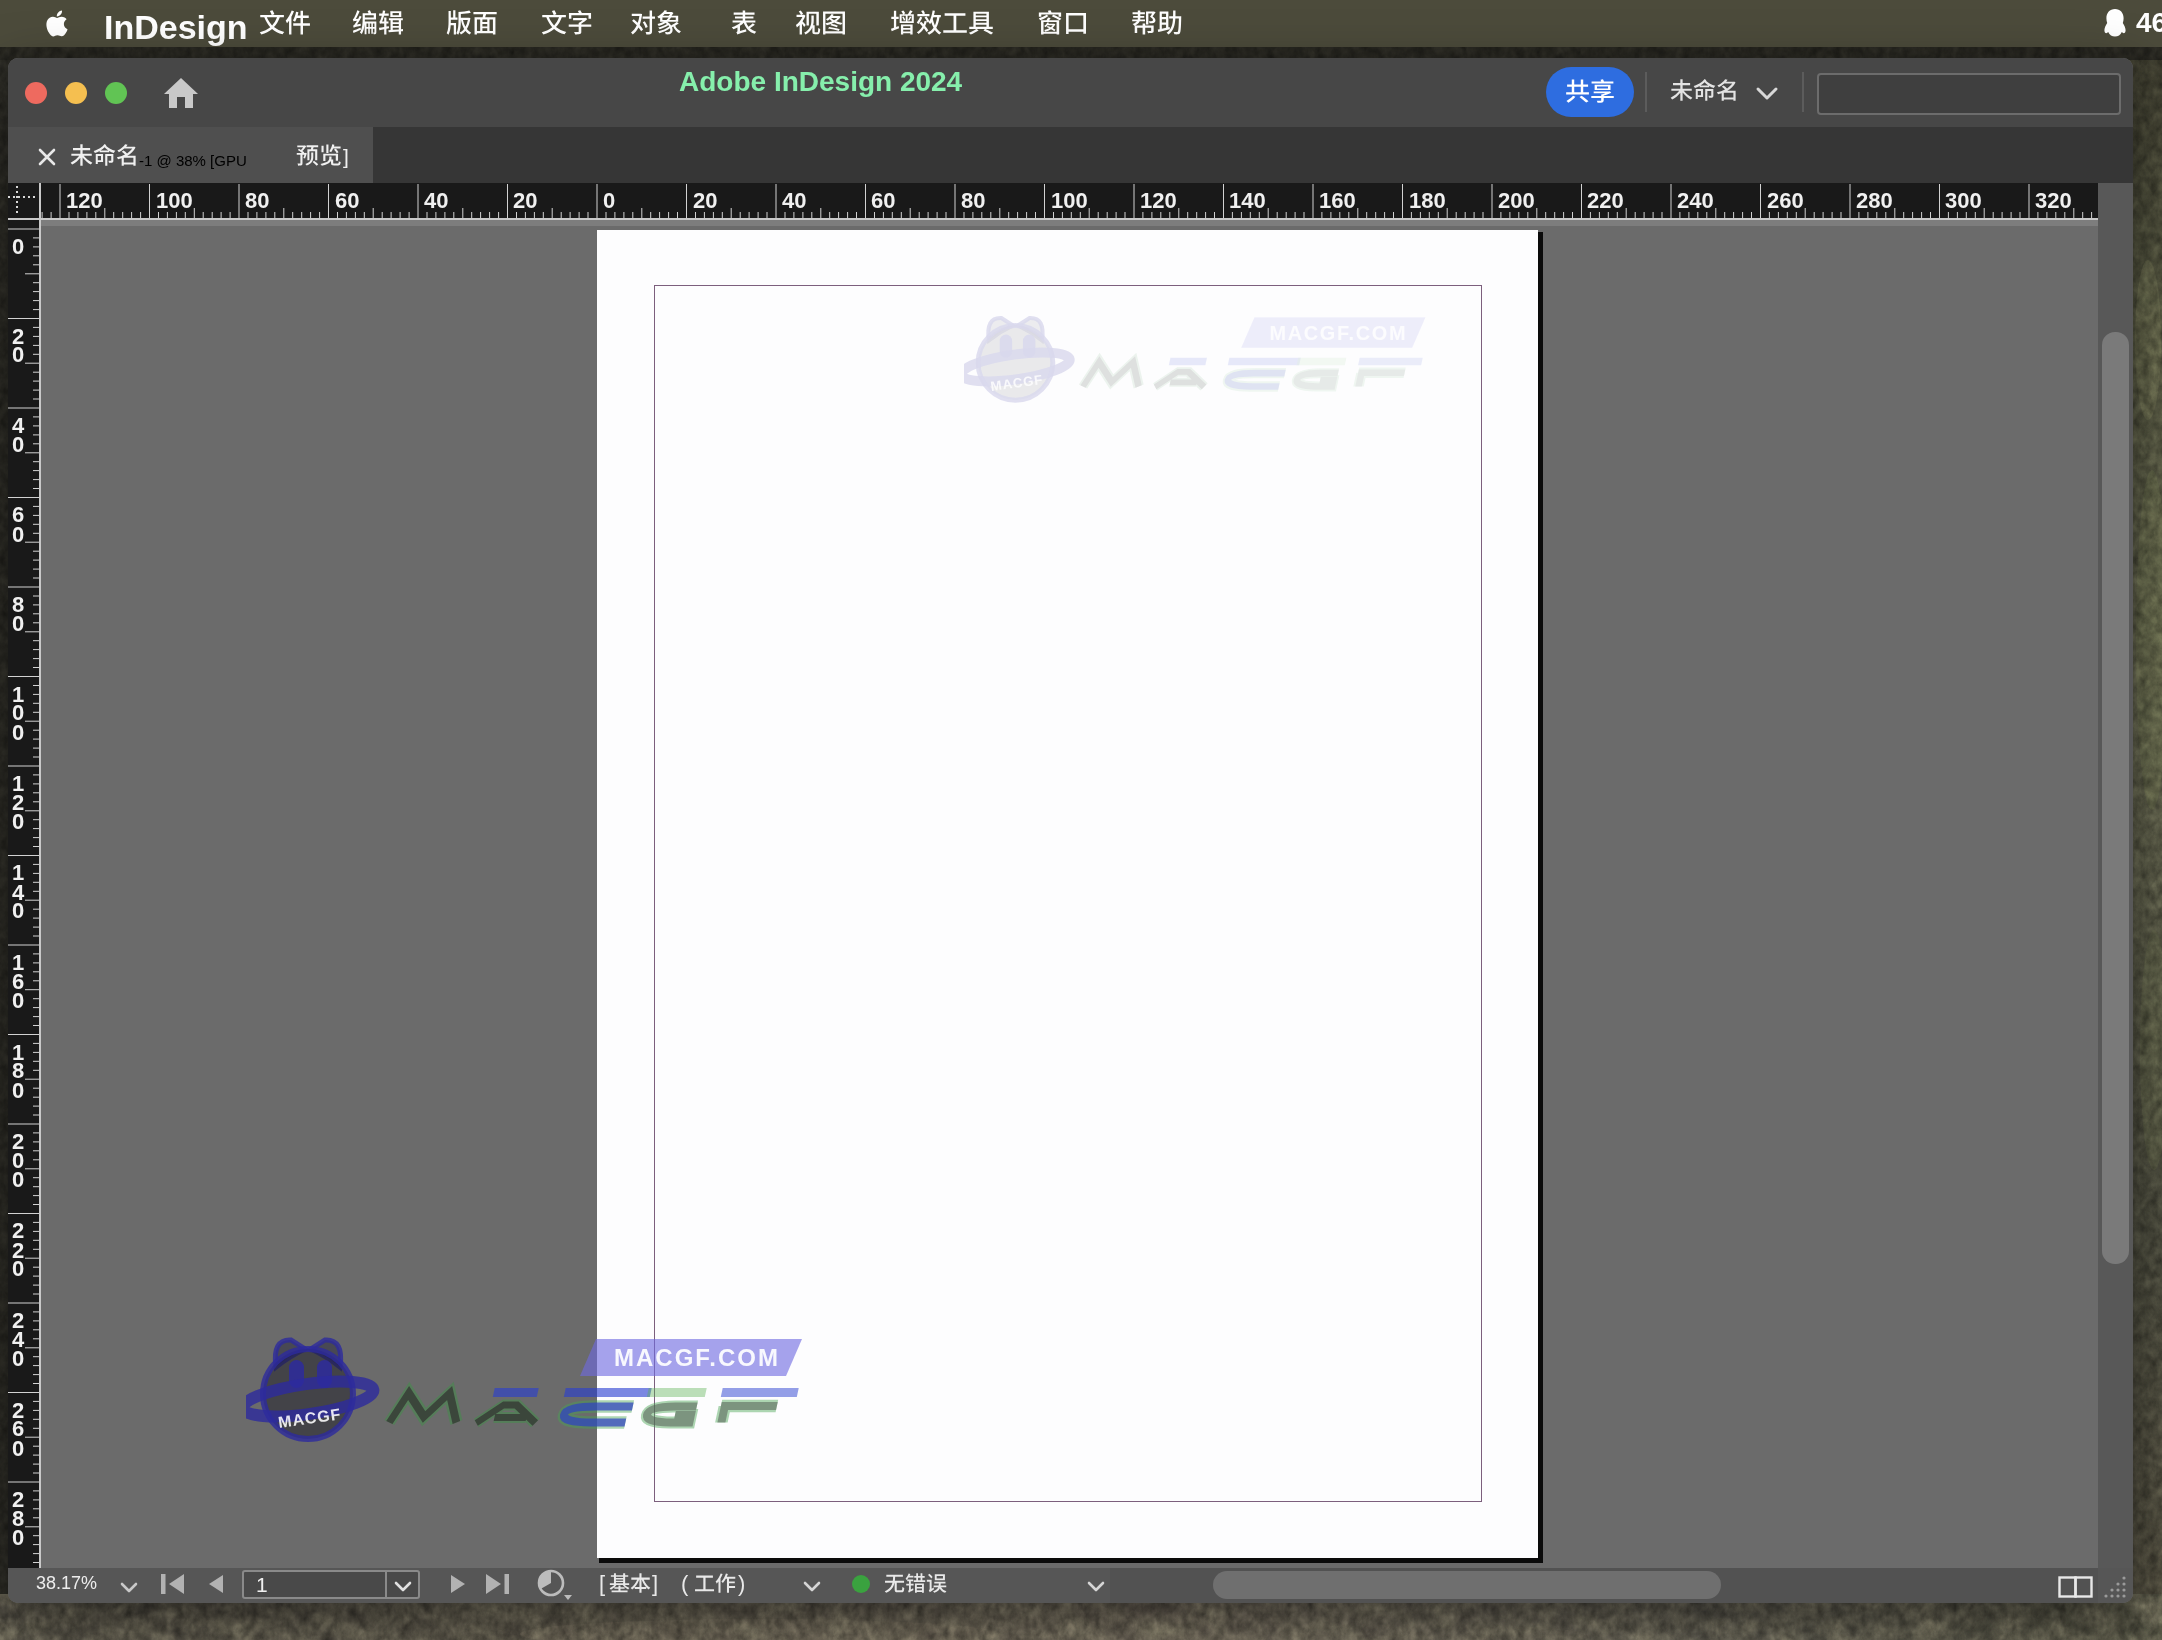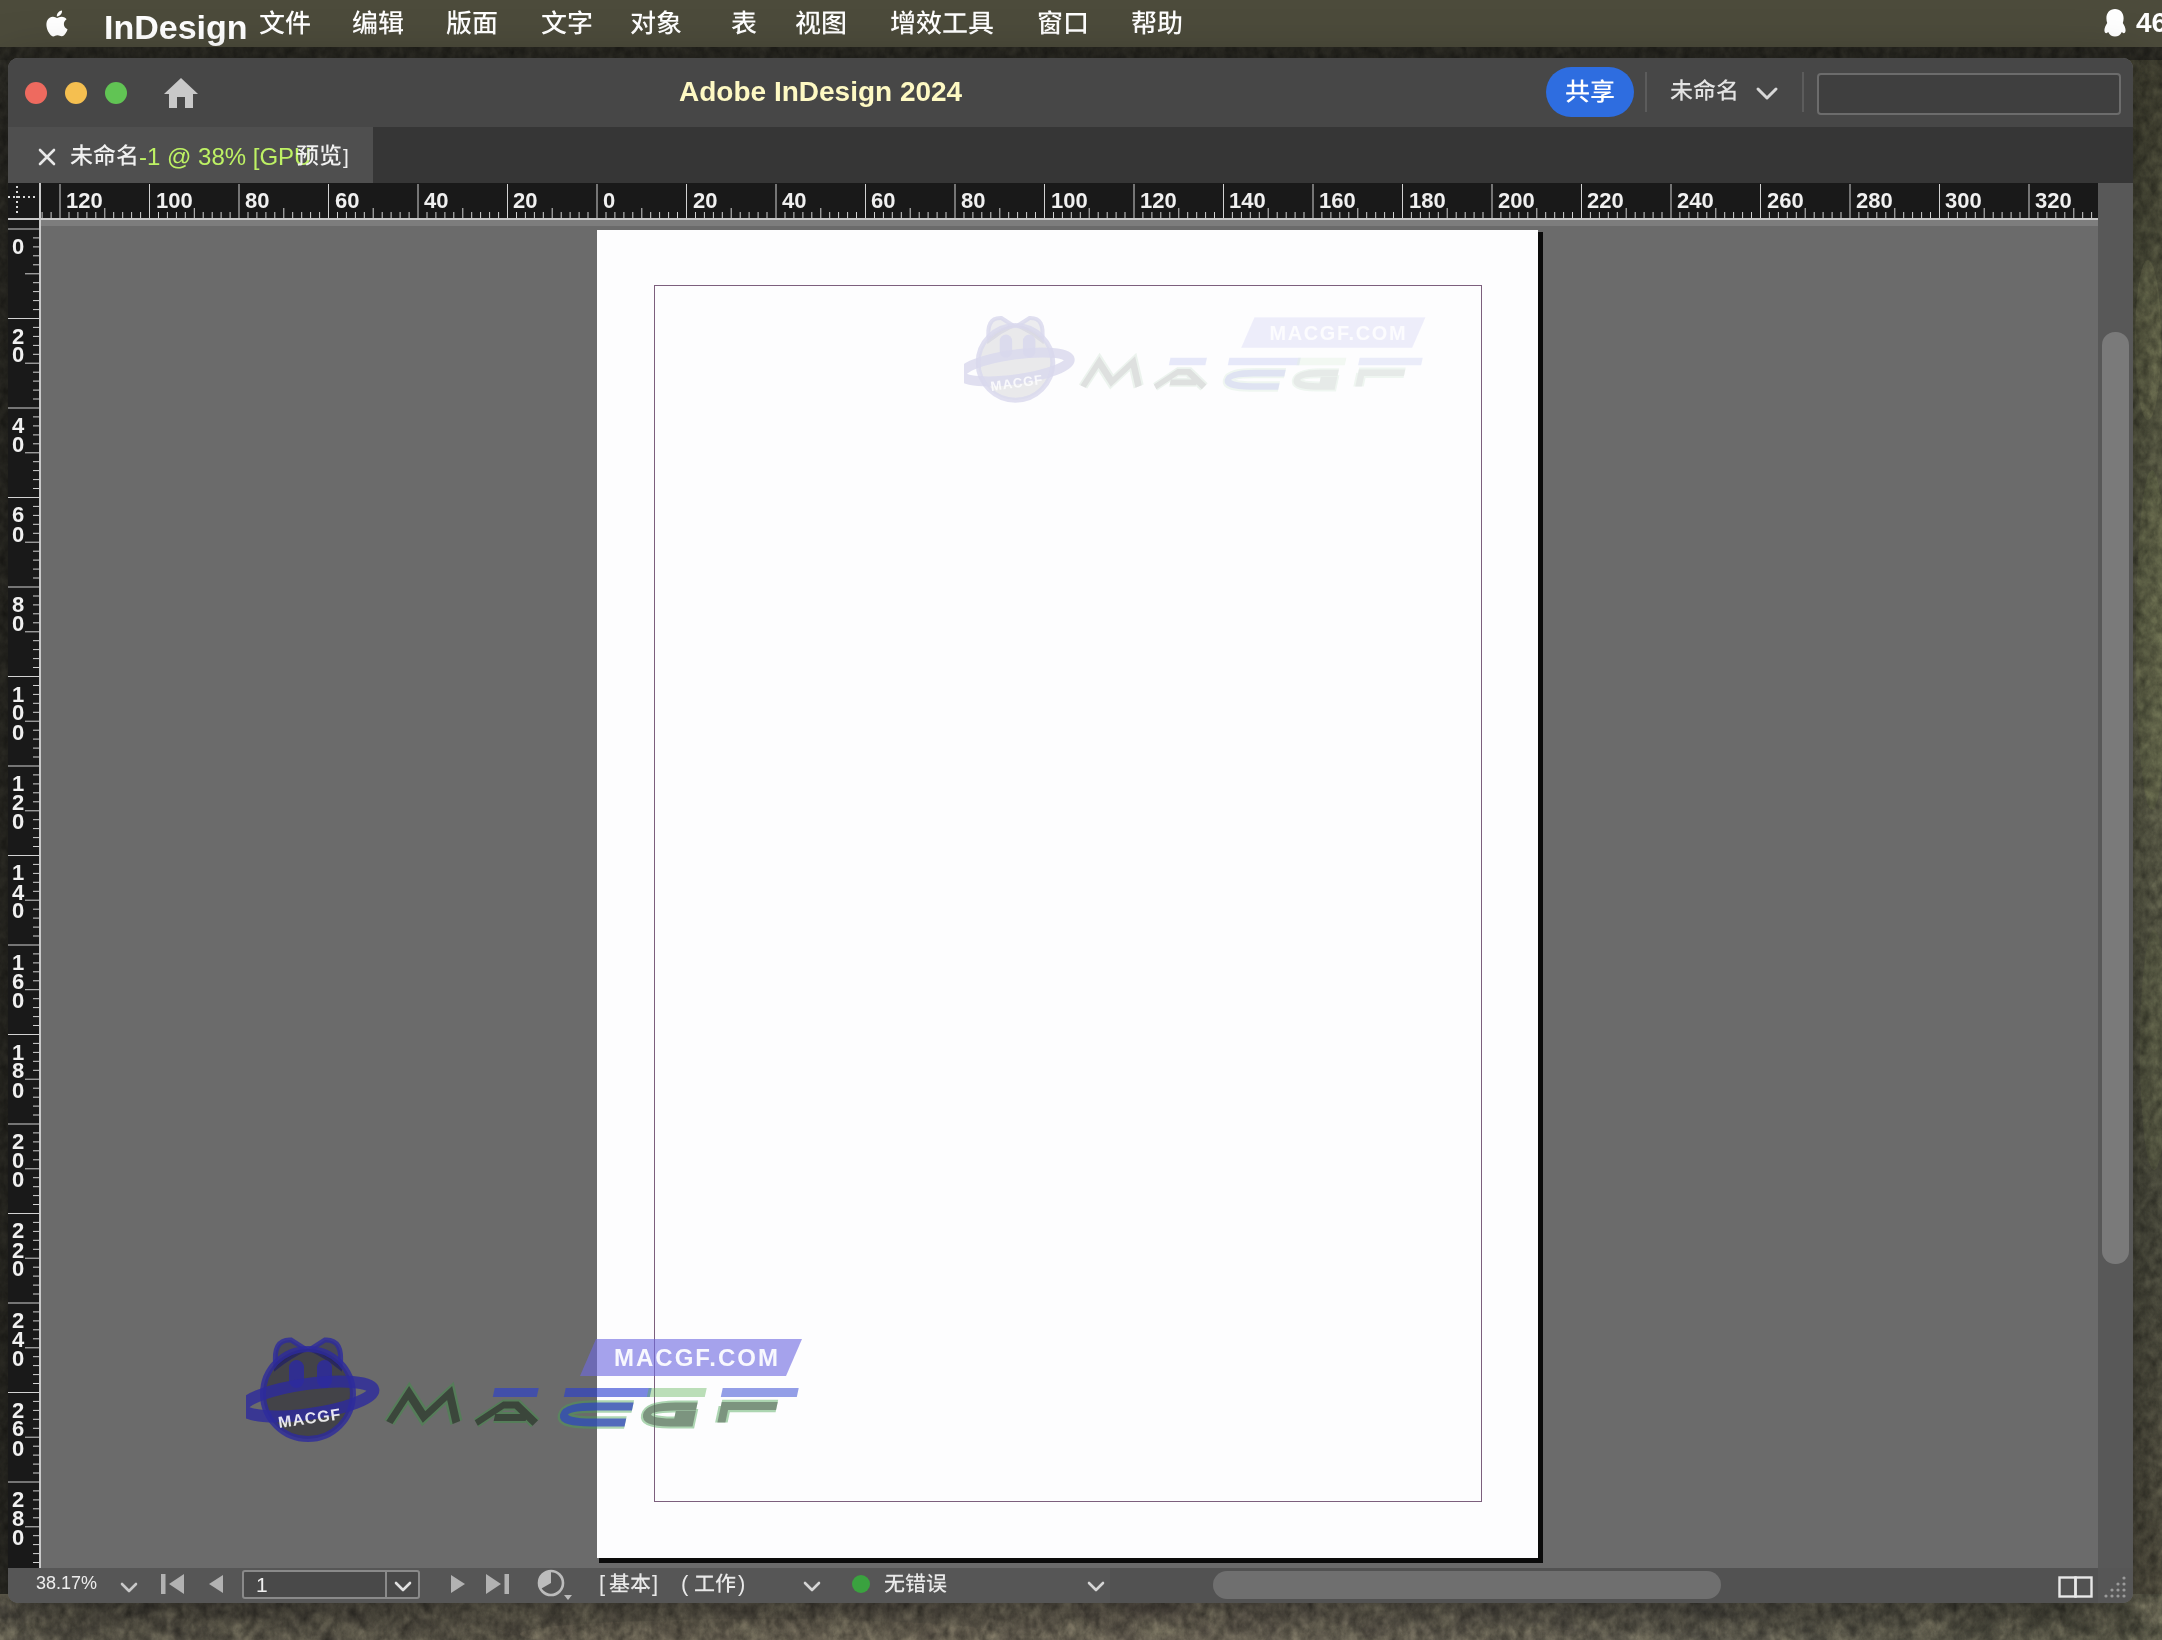--- a/index.html
+++ b/index.html
@@ -134,21 +134,21 @@
   </svg>
 <div class="abs" style="left:2136px;top:7px;font-size:28px;font-weight:bold;color:#fff">46</div>
 <div class="abs" style="left:8px;top:58px;width:2125px;height:1545px;background:#6b6b6b;border-radius:10px;overflow:hidden;box-shadow:0 18px 55px rgba(0,0,0,.55)">
 <div class="abs" style="left:0px;top:0px;width:2125px;height:69px;background:#474747"></div>
 <div class="abs" style="left:17px;top:24px;width:22px;height:22px;background:#ee6a5f;border-radius:50%;top:24px"></div>
 <div class="abs" style="left:57px;top:24px;width:22px;height:22px;background:#f5bf50;border-radius:50%;top:24px"></div>
 <div class="abs" style="left:97px;top:24px;width:22px;height:22px;background:#61c454;border-radius:50%;top:24px"></div>
 <svg class="abs" style="left:154px;top:14px" width="38" height="38" viewBox="0 0 38 38" fill="#c9c9c9">
 <path d="M19 6 L36 22 L31 22 L31 36 L23 36 L23 25 L15 25 L15 36 L7 36 L7 22 L2 22 Z"></path>
     </svg>
-<div class="abs" style="left:671px;top:18px;font-size:28px;font-weight:bold;color:#fef9c3">Adobe InDesign 2024</div>
+<div class="abs" style="left:671px;top:8px;font-size:28px;font-weight:bold;color:#86efac">Adobe InDesign 2024</div>
 <div class="abs" style="left:1538px;top:9px;width:88px;height:50px;background:#2e6de0;border-radius:25px"></div>
 <svg style="position:absolute;left:1557px;top:21px;" width="50" height="28" viewBox="0 0 50 28" fill="#ffffff">
       <use href="#g3" transform="translate(0,21.5) scale(0.025,-0.025)"></use>
       <use href="#g0" transform="translate(25,21.5) scale(0.025,-0.025)"></use>
     </svg>
 <div class="abs" style="left:1637px;top:14px;width:2px;height:40px;background:#5c5c5c"></div>
 <div class="abs" style="left:1794px;top:14px;width:2px;height:40px;background:#5c5c5c"></div>
 <svg style="position:absolute;left:1662px;top:21px;" width="69" height="25" viewBox="0 0 69 25" fill="#e3e3e3">
       <use href="#g19" transform="translate(0,19.78) scale(0.023,-0.023)"></use>
       <use href="#g8" transform="translate(23,19.78) scale(0.023,-0.023)"></use>
@@ -161,21 +161,21 @@
 <div class="abs" style="left:0px;top:69px;width:2125px;height:56px;background:#363636"></div>
 <div class="abs" style="left:0px;top:69px;width:365px;height:56px;background:#4f4f4f"></div>
 <svg class="abs" style="left:28px;top:88px" width="22" height="22" viewBox="0 0 22 22">
 <path d="M4 4 L18 18 M18 4 L4 18" stroke="#e8e8e8" stroke-width="2.6" stroke-linecap="round"></path>
     </svg>
 <svg style="position:absolute;left:62px;top:86px;" width="69" height="25" viewBox="0 0 69 25" fill="#f0f0f0">
       <use href="#g19" transform="translate(0,19.78) scale(0.023,-0.023)"></use>
       <use href="#g8" transform="translate(23,19.78) scale(0.023,-0.023)"></use>
       <use href="#g7" transform="translate(46,19.78) scale(0.023,-0.023)"></use>
     </svg>
-<div class="abs" style="left:131px;top:85px;font-size:24px;color:#bef264;white-space:pre">-1 @ 38% [GPU </div>
+<div class="abs" style="left:131px;top:94px;font-size:15px;color:#000000;white-space:pre">-1 @ 38% [GPU </div>
 <svg style="position:absolute;left:288px;top:86px;" width="46" height="25" viewBox="0 0 46 25" fill="#f0f0f0">
       <use href="#g32" transform="translate(0,19.78) scale(0.023,-0.023)"></use>
       <use href="#g26" transform="translate(23,19.78) scale(0.023,-0.023)"></use>
     </svg>
 <div class="abs" style="left:335px;top:87px;font-size:21px;color:#f0f0f0">]</div>
 <div class="abs" style="left:0px;top:125px;width:31px;height:35px;background:#191919"></div>
 <div class="abs" style="left:33px;top:125px;width:2057px;height:35px;background:#191919"></div>
 <div class="abs" style="left:0px;top:162px;width:31px;height:1348px;background:#191919"></div>
 <div class="abs" style="left:0px;top:160px;width:2090px;height:2px;background:#c9c9c9"></div>
 <div class="abs" style="left:31px;top:125px;width:2px;height:1385px;background:#c9c9c9"></div>

